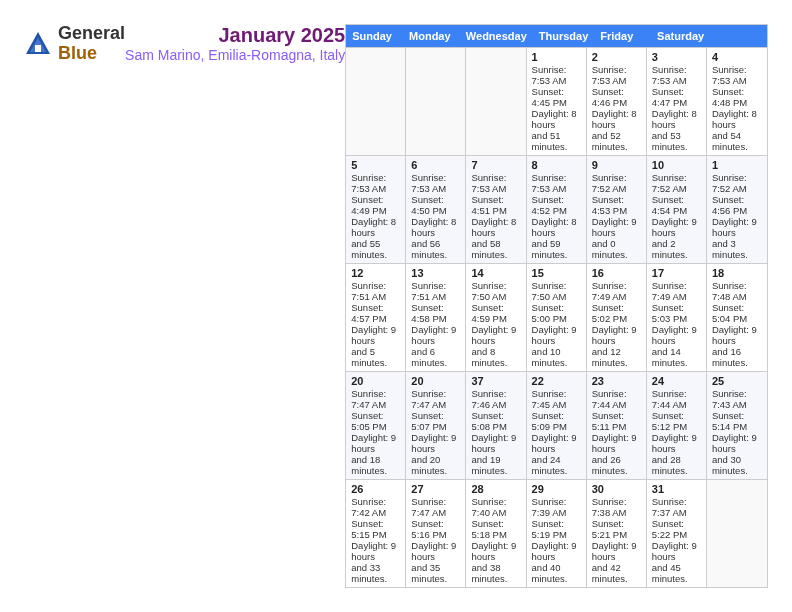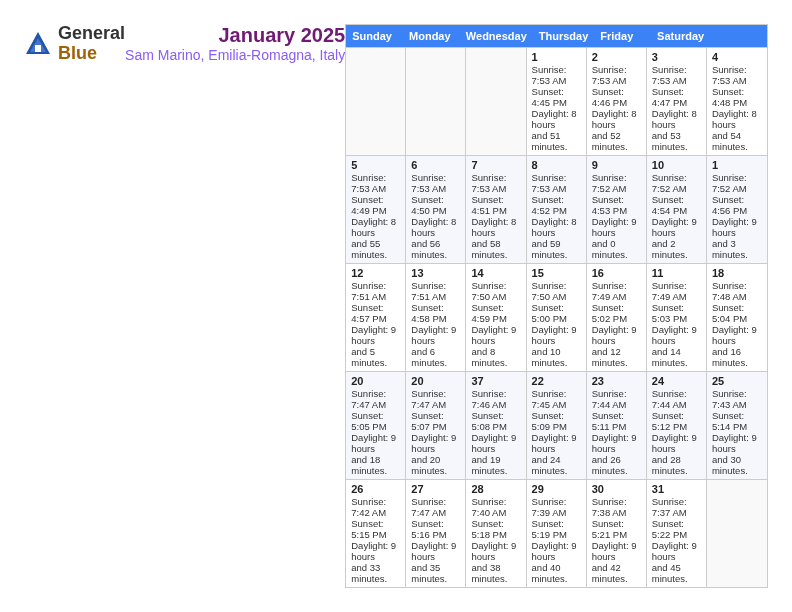--- a/index.html
+++ b/index.html
@@ -254,21 +254,21 @@
             <div>and 10 minutes.</div>
           </div>
           <div class="cal-cell">
             <div class="day-num">16</div>
             <div>Sunrise: 7:49 AM</div>
             <div>Sunset: 5:02 PM</div>
             <div>Daylight: 9 hours</div>
             <div>and 12 minutes.</div>
           </div>
           <div class="cal-cell">
-            <div class="day-num">11</div>
+            <div class="day-num">17</div>
             <div>Sunrise: 7:49 AM</div>
             <div>Sunset: 5:03 PM</div>
             <div>Daylight: 9 hours</div>
             <div>and 14 minutes.</div>
           </div>
           <div class="cal-cell">
             <div class="day-num">18</div>
             <div>Sunrise: 7:48 AM</div>
             <div>Sunset: 5:04 PM</div>
             <div>Daylight: 9 hours</div>

